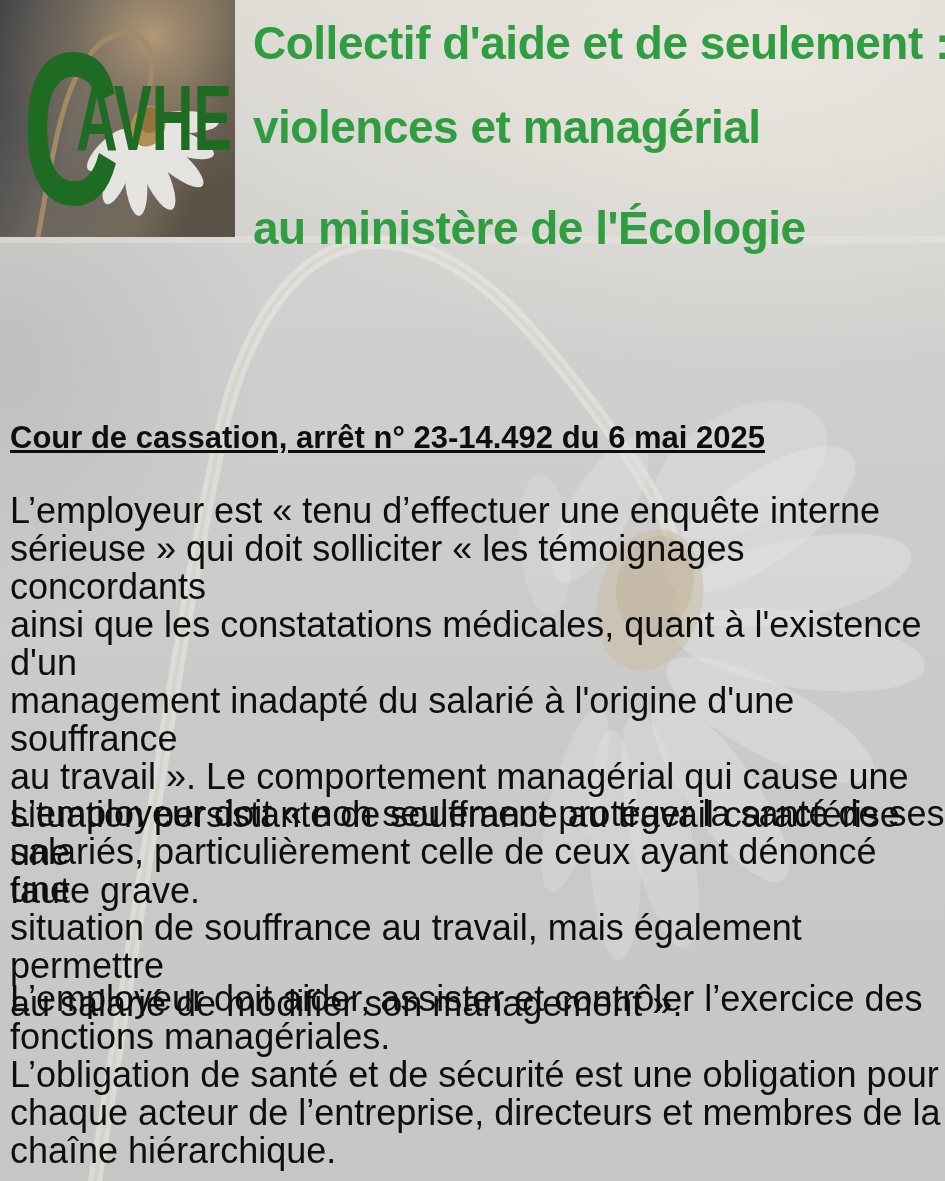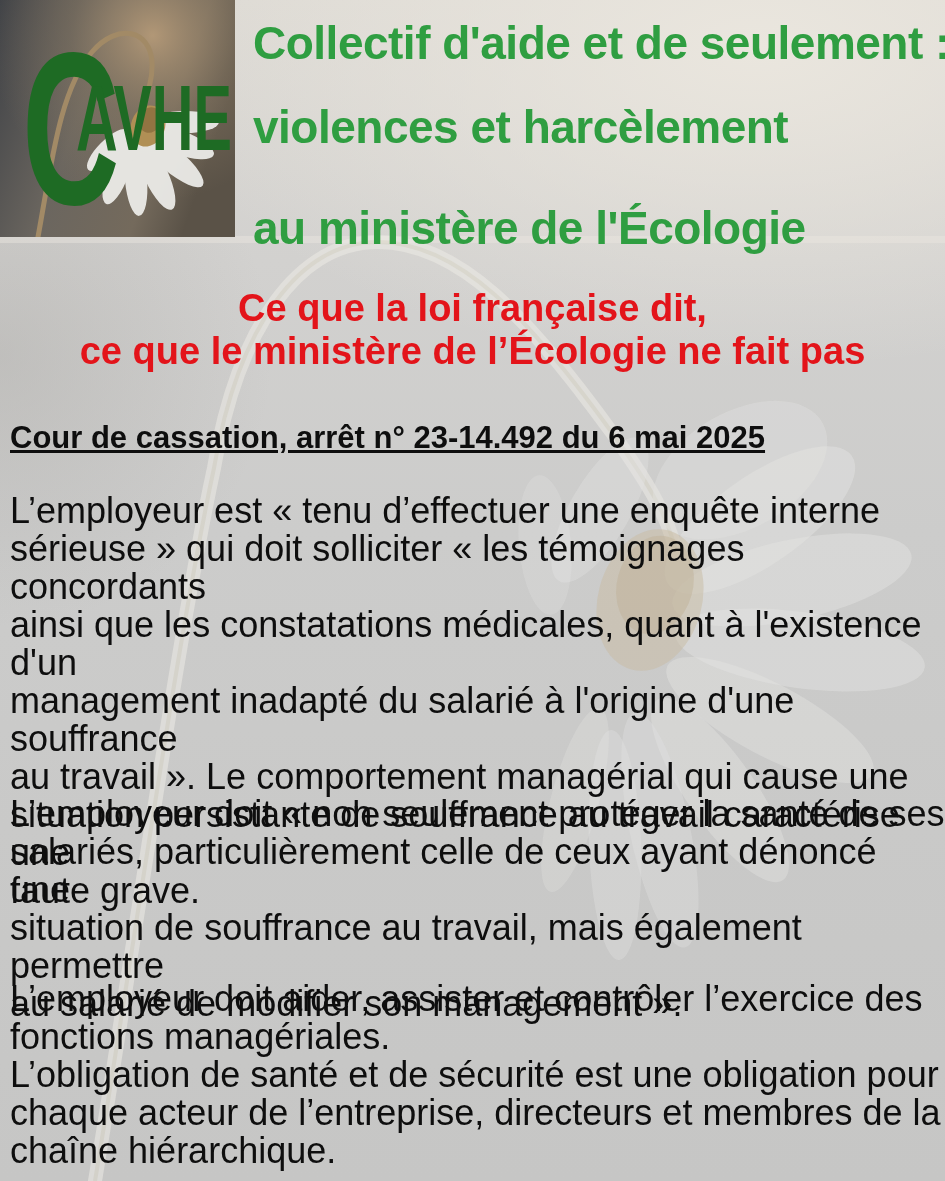--- a/index.html
+++ b/index.html
@@ -120,26 +120,24 @@
 
       <g class="logo-green" style="color:#1e6b24">
         <text transform="translate(22,204) scale(0.62,1)" font-family="Liberation Sans, DejaVu Sans, sans-serif" font-size="218" font-weight="bold" fill="currentColor">C</text>
         <text x="76" y="150" font-family="Liberation Sans, DejaVu Sans, sans-serif" font-size="92" font-weight="bold" fill="currentColor" textLength="156" lengthAdjust="spacingAndGlyphs">AVHE</text>
       </g>
     </svg>
   </div>
 
   <div>
     <div class="title-line" id="title-line-1">Collectif d'aide et de seulement :</div>
-    <div class="title-line" id="title-line-2">violences et harcèlement</div>
+    <div class="title-line" id="title-line-2">violences et managérial</div>
     <div class="title-line" id="title-line-3">au ministère de l'Écologie</div>
   </div>
 
-  <div class="red-heading">Ce que la loi française dit,
-ce que le ministère de l’Écologie ne fait pas</div>
 
   <div class="case-ref">Cour de cassation, arrêt n° 23-14.492 du 6 mai 2025</div>
 
   <div class="para" id="para-1">L’employeur est « tenu d’effectuer une enquête interne
 sérieuse » qui doit solliciter « les témoignages concordants
 ainsi que les constatations médicales, quant à l'existence d'un
 management inadapté du salarié à l'origine d'une souffrance
 au travail ». Le comportement managérial qui cause une
 situation persistante de souffrance au travail caractérise une
 faute grave.</div>

